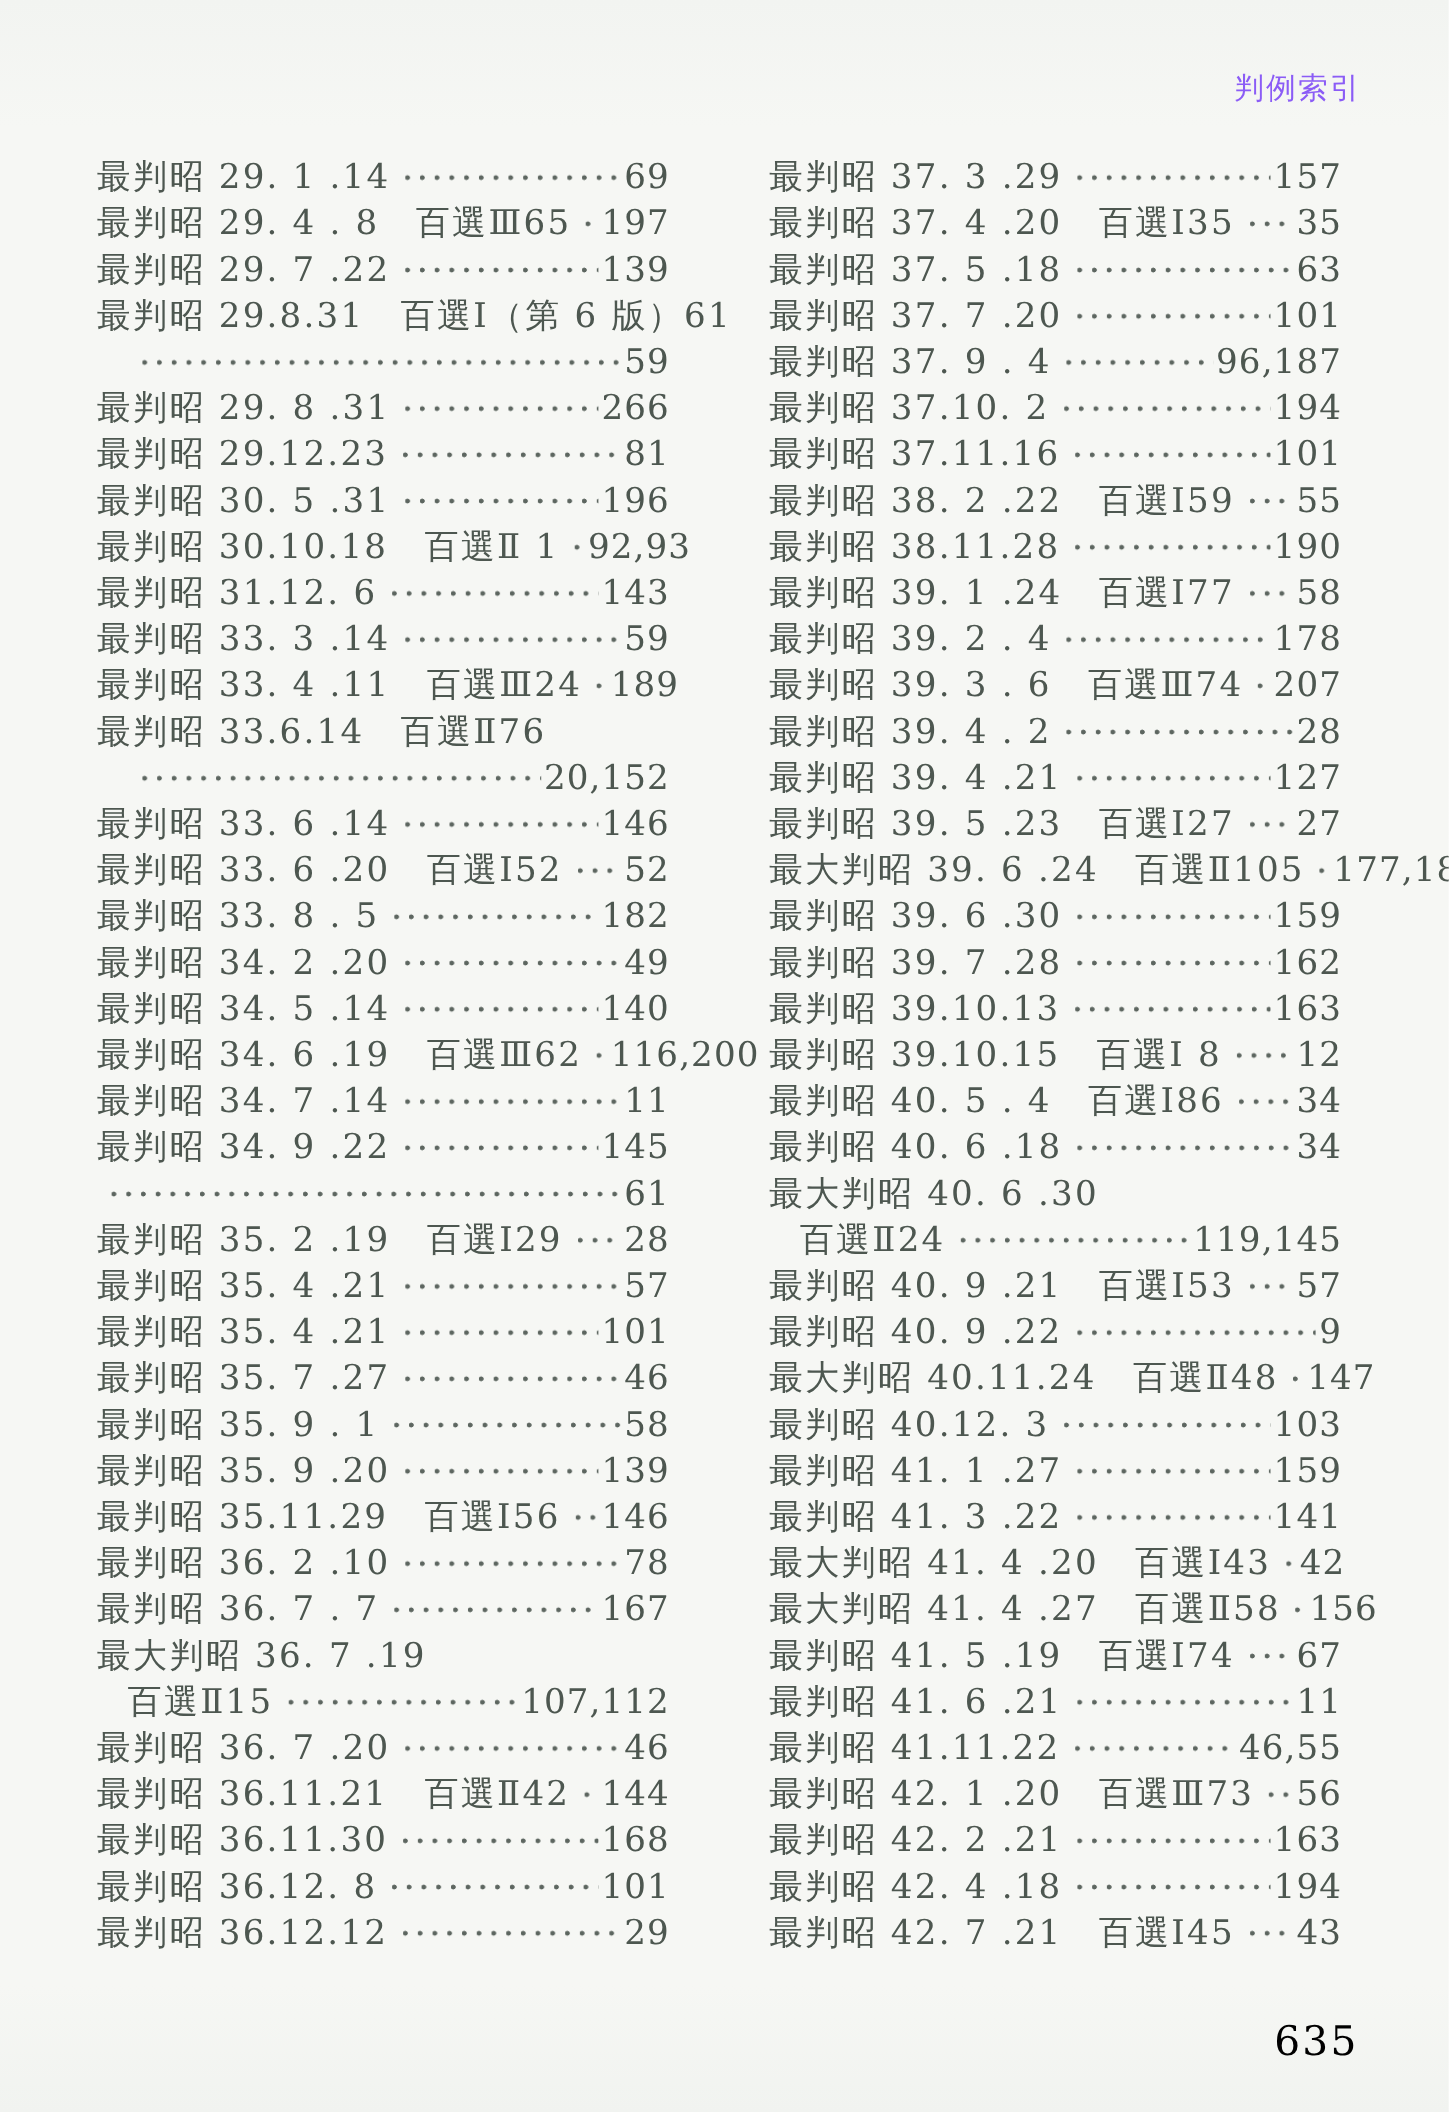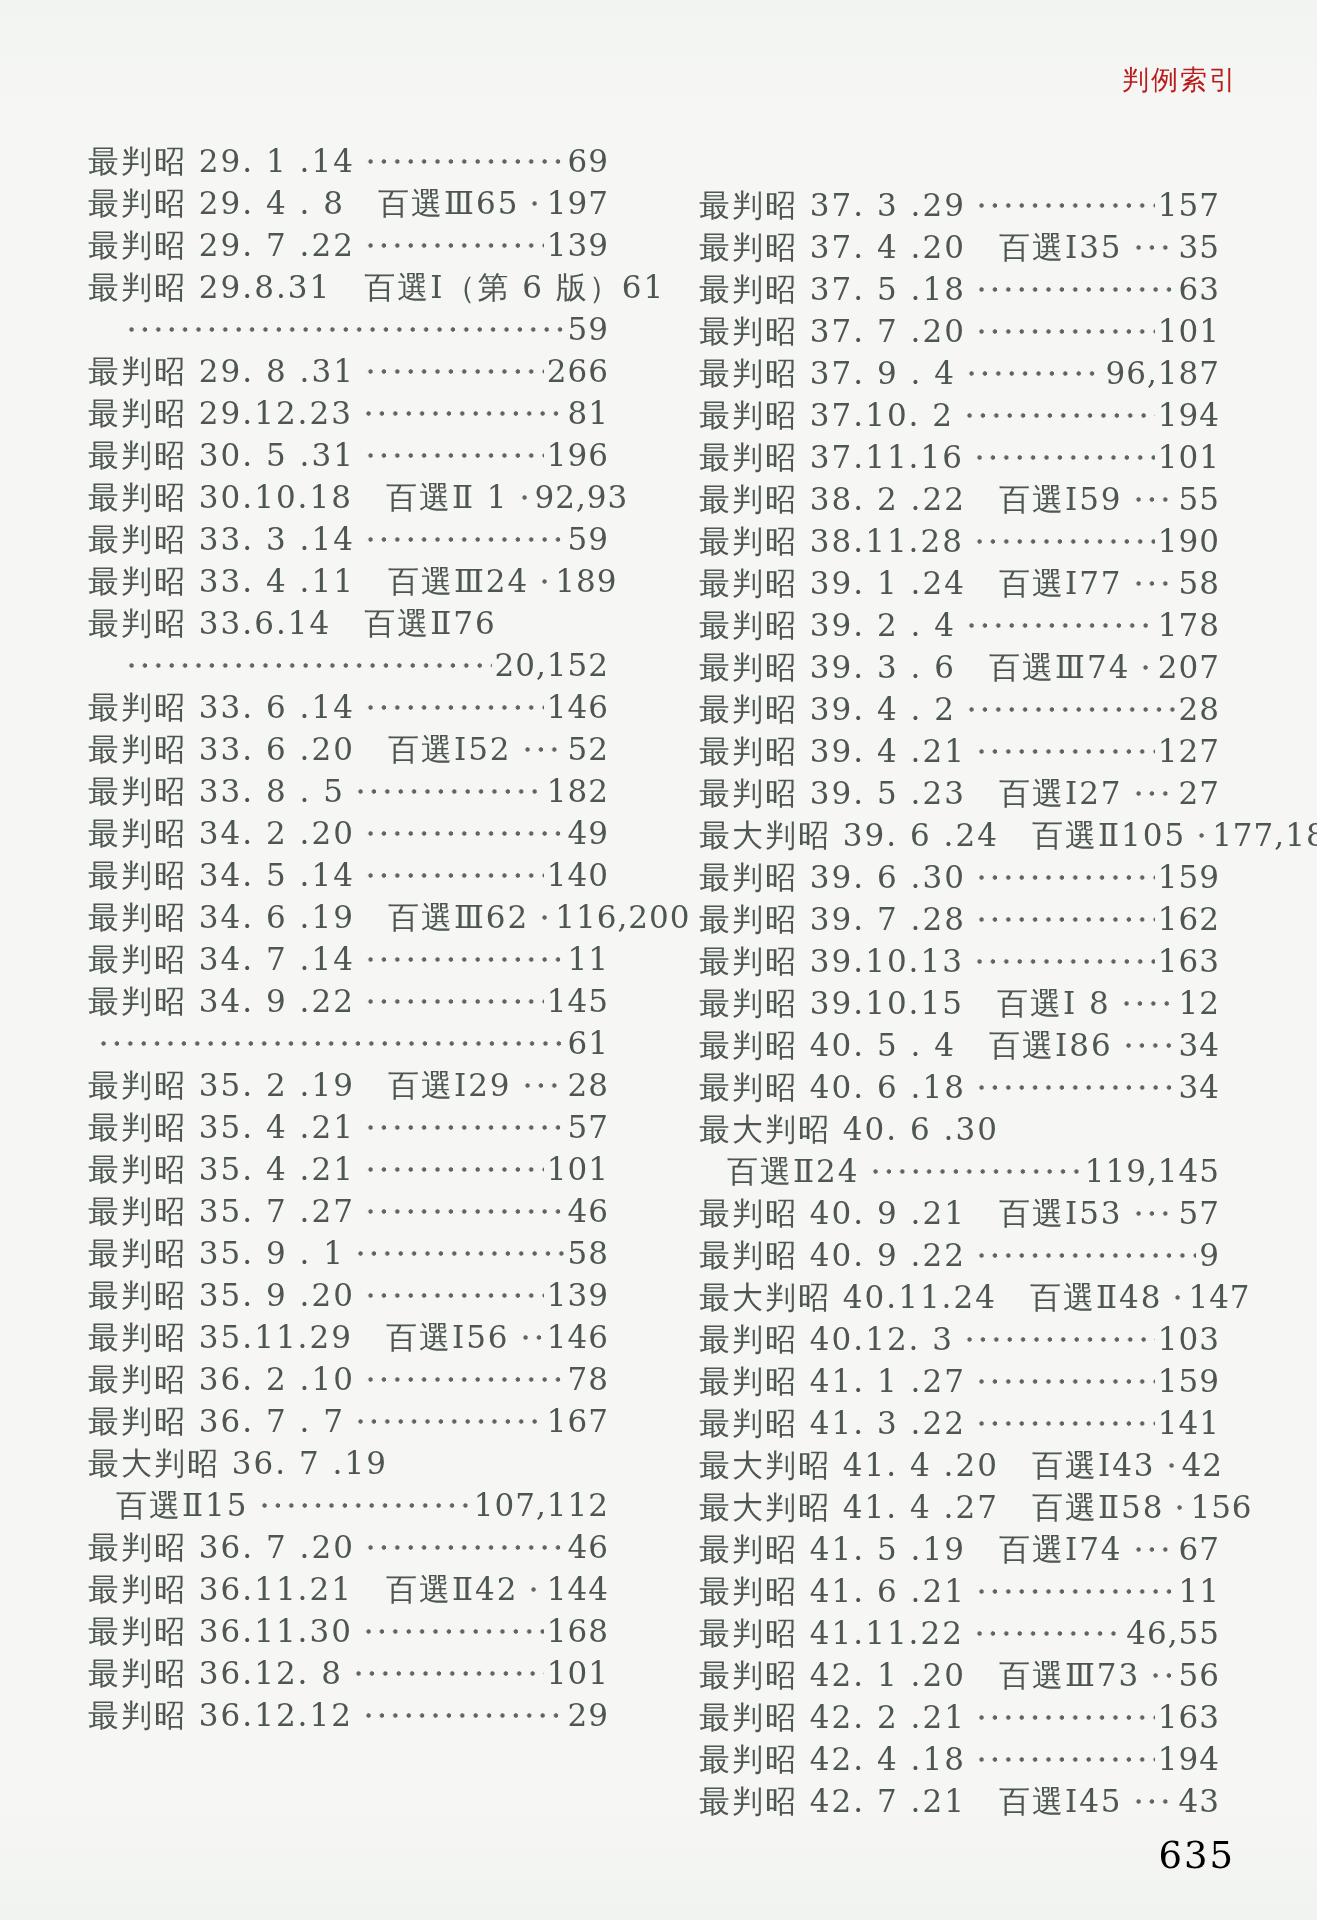--- a/index.html
+++ b/index.html
@@ -14,32 +14,32 @@
     background: linear-gradient(180deg, #f2f4f1 0%, #f6f7f4 6%, #f6f7f4 94%, #f1f3f0 100%);
     font-family: "DejaVu Serif", "Liberation Serif", serif;
     color: #4d5750;
   }
   .page-header {
     position: absolute;
     top: 62px;
     right: 79px;
     font-size: 27px;
     letter-spacing: 2px;
-    color: #b91c1c;
+    color: #8b5cf6;
   }
   .index-col {
     position: absolute;
     top: 140px;
     width: 521px;
     margin: 0;
     padding: 0;
     list-style: none;
   }
   .index-col.left  { left: 88px;  }
-  .index-col.right { left: 699px; margin-top: 44px; }
+  .index-col.right { left: 699px; }
   .row {
     display: flex;
     align-items: center;
     height: 42px;
     font-size: 31px;
     letter-spacing: 2px;
   }
   .row.indent { padding-left: 28px; }
   .label {
     line-height: 1;
@@ -116,20 +116,25 @@
       <span class="label">最判昭 30. 5 .31</span>
       <span class="leader"></span>
       <span class="pages">196</span>
     </li>
     <li class="row">
       <span class="label">最判昭 30.10.18　百選Ⅱ 1</span>
       <span class="leader"></span>
       <span class="pages">92,93</span>
     </li>
     <li class="row">
+      <span class="label">最判昭 31.12. 6</span>
+      <span class="leader"></span>
+      <span class="pages">143</span>
+    </li>
+    <li class="row">
       <span class="label">最判昭 33. 3 .14</span>
       <span class="leader"></span>
       <span class="pages">59</span>
     </li>
     <li class="row">
       <span class="label">最判昭 33. 4 .11　百選Ⅲ24</span>
       <span class="leader"></span>
       <span class="pages">189</span>
     </li>
     <li class="row">

